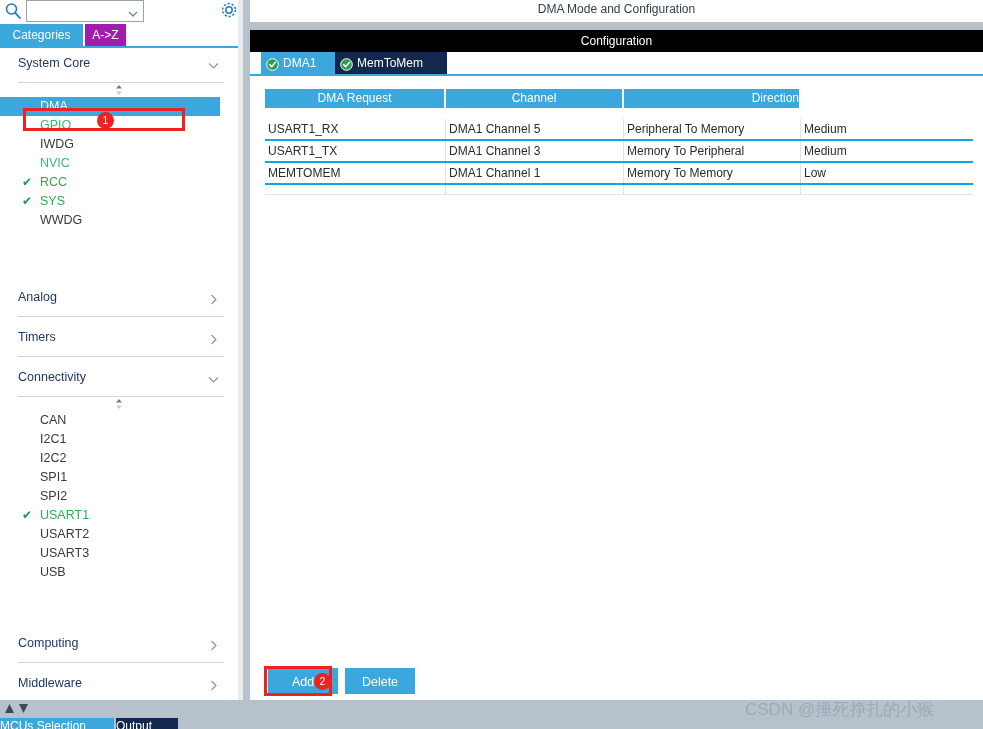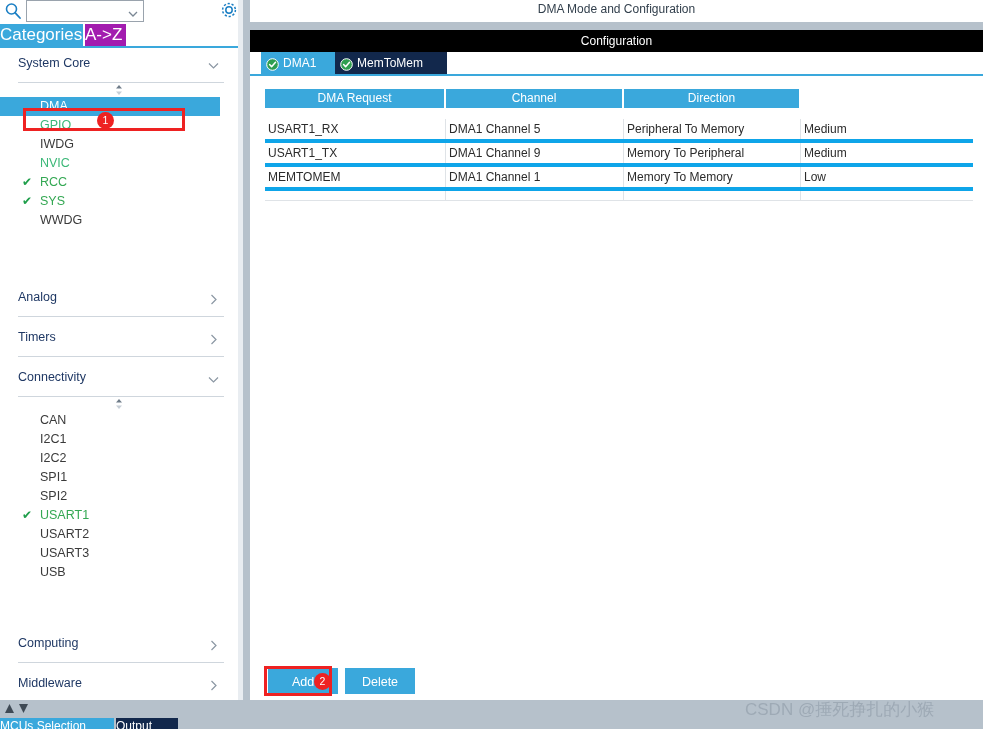--- a/index.html
+++ b/index.html
@@ -56,22 +56,23 @@
     width: 20px; height: 20px;
   }
 
   .cat-tabs {
     position: absolute; left: 0; top: 24px;
     width: 238px; height: 22px;
   }
   .cat-tab {
     position: absolute; top: 0;
     height: 22px; line-height: 22px;
-    font-size: 17px;
-    color: #ffffff;
+    font-size: 12px;
+    color: #ffffff;
+    text-align: center;
     cursor: default;
     box-sizing: border-box;
   }
   .cat-tab.active { background: #3aa8dc; }
   .cat-tab.inactive { background: #a21caf; }
   #tab-categories { left: 0; width: 83px; }
   #tab-az { left: 85px; width: 41px; }
   .cat-underline {
     position: absolute; left: 0; top: 46px;
     width: 238px; height: 2px; background: #3aa8dc;
@@ -213,21 +214,21 @@
     font-size: 12px;
     text-align: center;
     box-sizing: border-box;
     border-right: 2px solid #ffffff;
   }
   .th.last { border-right: none; }
   .tbl-body { position: relative; margin-top: 11px; }
   .trow {
     position: relative;
     height: 20px;
-    border-bottom: 4px solid #0ea5e9;
+    border-bottom: 2px solid #0ea5e9;
   }
   .td {
     position: absolute; top: 0;
     height: 20px; line-height: 20px;
     font-size: 12px;
     color: #2b2b2b;
     padding-left: 3px;
     box-sizing: border-box;
     border-right: 1px solid #dfe3e7;
     white-space: nowrap;
@@ -475,32 +476,32 @@
         </span>
         <span>MemToMem</span>
       </div>
     </div>
     <div class="dma-underline"></div>
 
     <div class="tbl">
       <div class="tbl-head" id="tbl-head">
           <div class="th" style="left: 0px; width: 181px;">DMA Request</div>
           <div class="th" style="left: 181px; width: 178px;">Channel</div>
-          <div class="th" style="left: 359px; width: 177px;">Direction</div>
+          <div class="th" style="left: 359px; width: 177px; text-align: right;">Direction</div>
         </div>
       <div class="tbl-body" id="tbl-body">
           <div class="trow">
             <div class="td" style="left: 0px; width: 181px;">USART1_RX</div>
             <div class="td" style="left: 181px; width: 178px;">DMA1 Channel 5</div>
             <div class="td" style="left: 359px; width: 177px;">Peripheral To Memory</div>
             <div class="td last" style="left: 536px; width: 172px;">Medium</div>
           </div>
           <div class="trow">
             <div class="td" style="left: 0px; width: 181px;">USART1_TX</div>
-            <div class="td" style="left: 181px; width: 178px;">DMA1 Channel 9</div>
+            <div class="td" style="left: 181px; width: 178px;">DMA1 Channel 3</div>
             <div class="td" style="left: 359px; width: 177px;">Memory To Peripheral</div>
             <div class="td last" style="left: 536px; width: 172px;">Medium</div>
           </div>
           <div class="trow">
             <div class="td" style="left: 0px; width: 181px;">MEMTOMEM</div>
             <div class="td" style="left: 181px; width: 178px;">DMA1 Channel 1</div>
             <div class="td" style="left: 359px; width: 177px;">Memory To Memory</div>
             <div class="td last" style="left: 536px; width: 172px;">Low</div>
           </div>
         </div>

